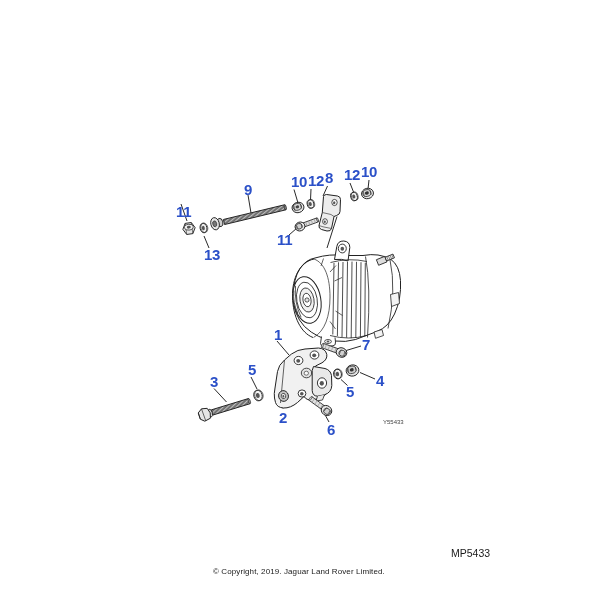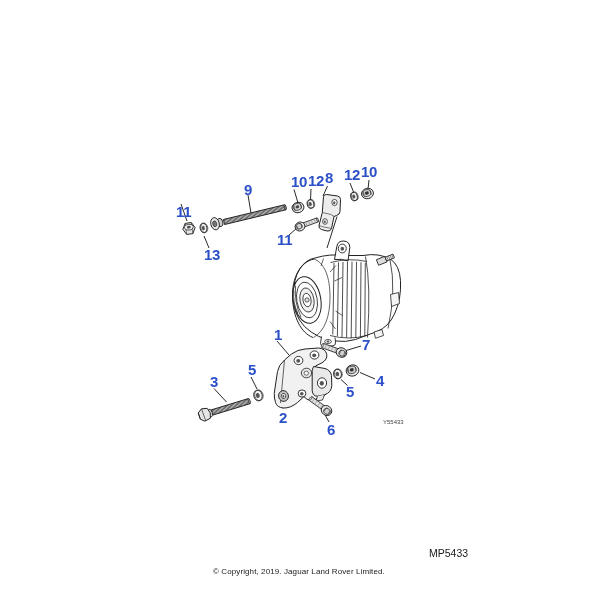--- a/index.html
+++ b/index.html
@@ -10,21 +10,21 @@
   .drawing{position:absolute;left:0;top:0;}
   .callout{
     position:absolute;color:#2b50c8;font-weight:bold;font-size:15px;
     line-height:1;letter-spacing:-0.3px;cursor:pointer;user-select:none;
   }
   .code-small{
     position:absolute;left:383px;top:419px;font-size:6px;color:#444;
     letter-spacing:0;white-space:nowrap;
   }
   .figure-code{
-    position:absolute;left:429px;top:547px;font-size:10.5px;color:#1a1a1a;
+    position:absolute;left:451px;top:547px;font-size:10.5px;color:#1a1a1a;
     white-space:nowrap;
   }
   .copyright{
     position:absolute;left:213px;top:567px;font-size:8px;color:#1a1a1a;
     letter-spacing:0.1px;white-space:nowrap;
   }
 </style>
 </head>
 <body>
 

